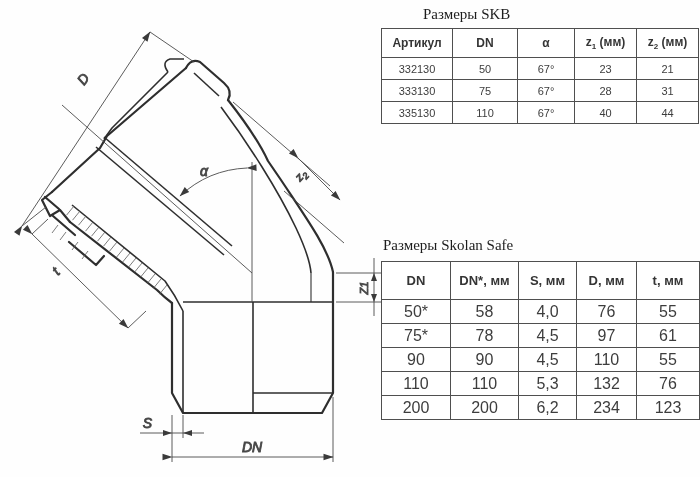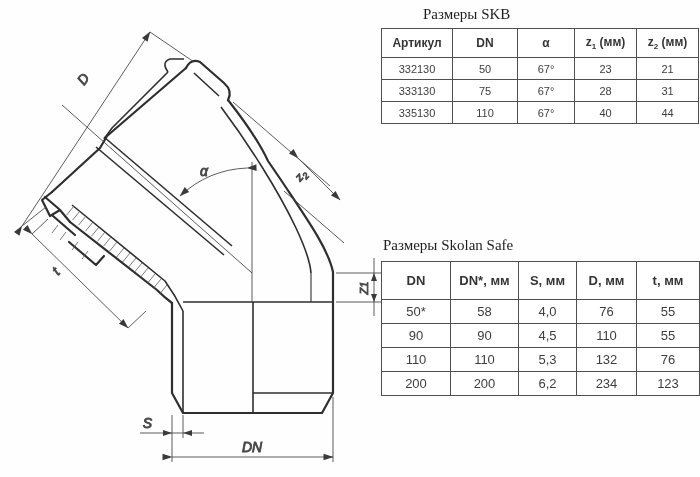--- a/index.html
+++ b/index.html
@@ -11,21 +11,21 @@
   .skb-title{left:383px;top:6px;margin-left:40px;}
   .skolan-title{left:383px;top:237px;text-align:right;}
   table{position:absolute;border-collapse:collapse;table-layout:fixed;background:#fff;}
   .skb{left:381px;top:28px;}
   .skolan{left:381px;top:261px;}
   th,td{border:1px solid #4f4f4f;text-align:center;vertical-align:middle;
         color:#3d3d3d;padding:0;overflow:hidden;}
   .skb th{height:28px;font-size:12px;font-weight:bold;color:#353535;}
   .skb td{height:21px;font-size:11px;}
   .skolan th{height:37px;font-size:13px;font-weight:bold;color:#353535;}
-  .skolan td{height:23px;font-size:13px;}
+  .skolan td{height:23px;font-size:16px;}
   sub{font-size:8px;}
   text{fill:#3a3a3a;}
   .dim-label{font-size:14px;font-style:italic;}
 </style>
 </head>
 <body>
 
 <div class="screen">
 
   <svg class="drawing" width="385" height="477" viewBox="0 0 385 477">
@@ -189,20 +189,27 @@
     </thead>
     <tbody>
         <tr>
           <td>50*</td>
           <td>58</td>
           <td>4,0</td>
           <td>76</td>
           <td>55</td>
         </tr>
         <tr>
+          <td>75*</td>
+          <td>78</td>
+          <td>4,5</td>
+          <td>97</td>
+          <td>61</td>
+        </tr>
+        <tr>
           <td>90</td>
           <td>90</td>
           <td>4,5</td>
           <td>110</td>
           <td>55</td>
         </tr>
         <tr>
           <td>110</td>
           <td>110</td>
           <td>5,3</td>

